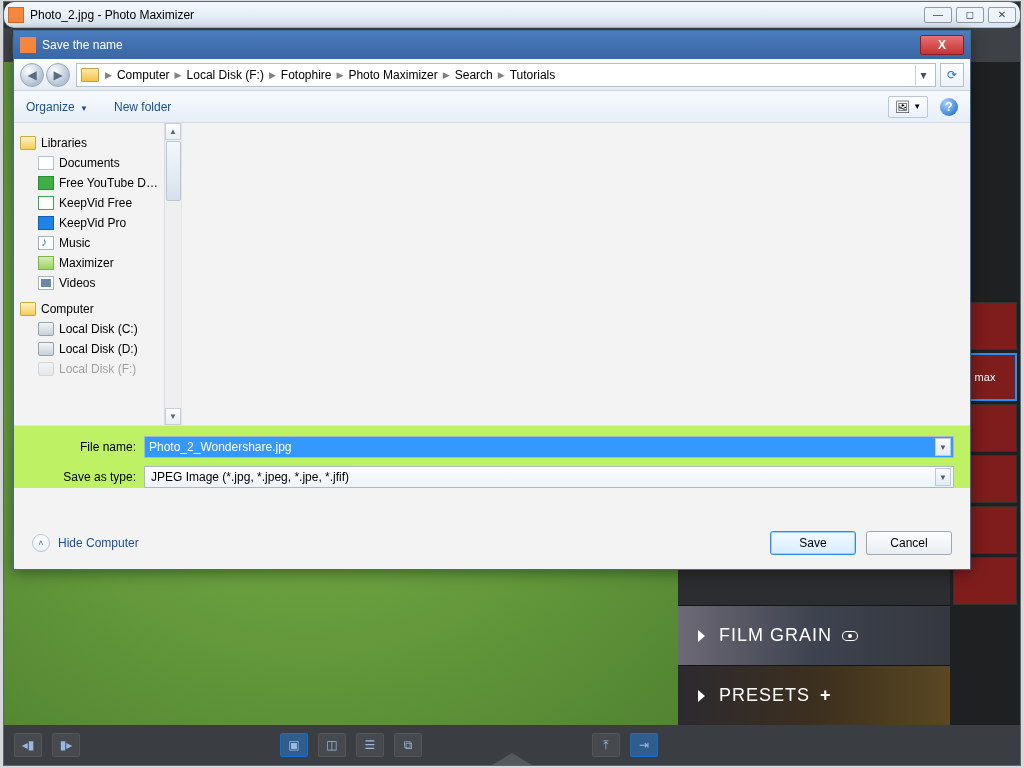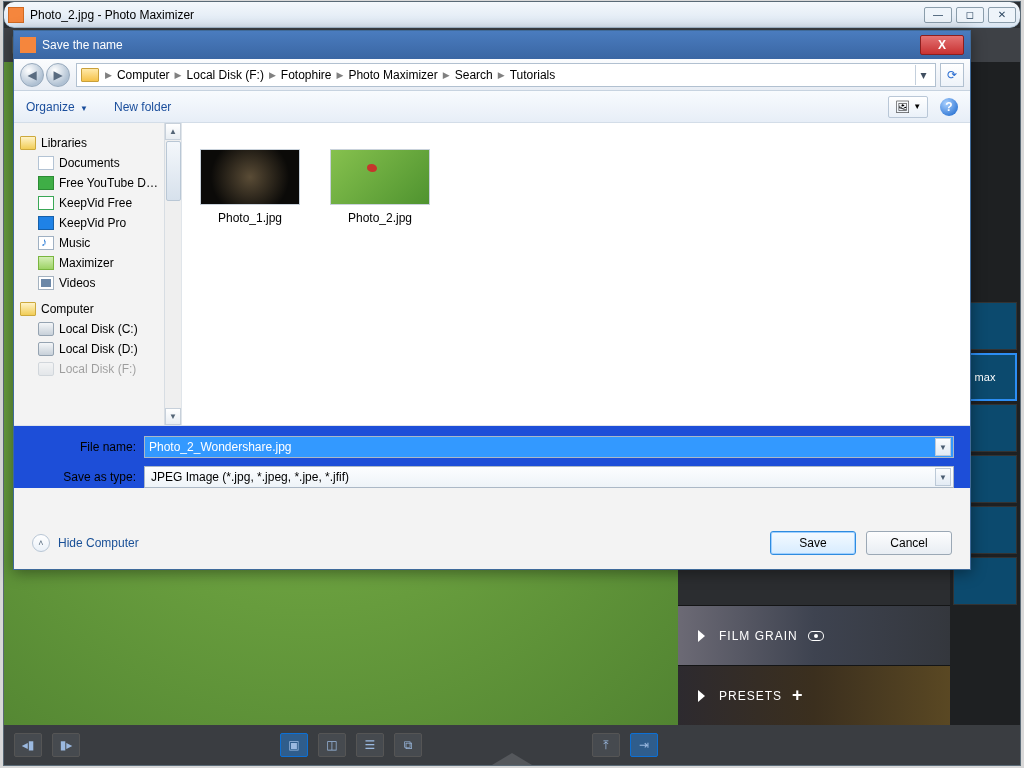--- a/index.html
+++ b/index.html
@@ -20,26 +20,26 @@
 .rp-sliders{padding:16px 20px 10px;}
 .rp-row{display:flex;align-items:center;margin-bottom:20px;font-size:12px;}
 .rp-row .lab{width:56px;text-align:right;margin-right:10px;color:#c9c9c9;}
 .rp-row .track{flex:1;height:4px;background:#555;border-radius:2px;position:relative;margin-right:12px;}
 .rp-row .knob{position:absolute;top:-5px;width:14px;height:14px;border-radius:50%;background:#c9c9c9;}
 .rp-row .val{width:48px;text-align:right;color:#c9c9c9;}
 .rp-section{height:60px;border-top:1px solid #141516;display:flex;align-items:center;padding:0 20px;position:relative;cursor:pointer;background:linear-gradient(90deg,#3a3c3f,#2c2e30);}
 .rp-section.grain{background:linear-gradient(90deg,#6c6a75 0%,#3e4350 50%,#34373d 100%);}
 .rp-section.presets{background:linear-gradient(90deg,#2d2a2f 0%,#3b2f1e 50%,#5a4823 100%);}
 .rp-section .tri{width:0;height:0;border-top:6px solid transparent;border-bottom:6px solid transparent;border-left:7px solid #fff;margin-right:14px;}
-.rp-section .s-label{color:#fff;font-size:12px;letter-spacing:1px;}
+.rp-section .s-label{color:#fff;font-size:18px;letter-spacing:1px;}
 .rp-section .eye{margin-left:10px;width:16px;height:10px;border:1px solid #fff;border-radius:60%/100%;position:relative;}
 .rp-section .eye::after{content:'';position:absolute;left:5px;top:2px;width:4px;height:4px;background:#fff;border-radius:50%;}
 .rp-section .plus{margin-left:10px;font-size:18px;font-weight:bold;color:#fff;}
 .rp-thumbs{position:absolute;right:0;top:0;width:70px;height:100%;background:#1e2022;display:flex;flex-direction:column;align-items:center;padding-top:240px;gap:3px;}
-.rp-thumbs .th{width:64px;height:48px;background:#0c4a6e;border:1px solid #333;}
+.rp-thumbs .th{width:64px;height:48px;background:#7f1d1d;border:1px solid #333;}
 .rp-thumbs .th.sel{border:2px solid #2d8ef5;color:#fff;display:flex;align-items:center;justify-content:center;font-size:11px;}
 
 .app-footer{height:40px;background:#3a3d41;display:flex;align-items:center;padding:0 10px;gap:10px;}
 .app-footer .fbtn{width:28px;height:24px;background:#464a4f;border:1px solid #555;border-radius:2px;display:flex;align-items:center;justify-content:center;color:#9bb9e0;cursor:pointer;}
 .app-footer .fbtn.active{border:1px solid #0c70d6;background:#2f5d8c;}
 .app-footer .spacer{flex:1;}
 .chev-up{position:absolute;left:50%;bottom:0;transform:translateX(-50%);width:40px;height:12px;background:#55585c;clip-path:polygon(0 100%,50% 0,100% 100%);}
 
 
 .dialog{position:absolute;left:13px;top:30px;width:958px;height:540px;background:#f3f3f3;border:1px solid #3f6a9a;box-shadow:0 3px 14px rgba(0,0,0,.4);}
@@ -96,21 +96,21 @@
 .tree .sub{padding-left:18px;}
 
 .file-area{flex:1;background:#fff;padding:26px 18px;display:flex;align-items:flex-start;gap:30px;}
 .file-item{width:100px;text-align:center;cursor:pointer;}
 .thumb{width:100px;height:56px;border:1px solid #c9d2db;margin-bottom:6px;background:#333;display:flex;align-items:center;justify-content:center;}
 .thumb.watch{background:radial-gradient(circle at 50% 50%,#5a4c36 0%,#0b0a08 70%);}
 .thumb.leaf{background:linear-gradient(135deg,#86c14e,#4f932f);position:relative;}
 .thumb.leaf::after{content:'';position:absolute;left:36px;top:14px;width:10px;height:8px;background:#c5362c;border-radius:50% 60% 50% 60%;}
 .file-item .fname{color:#000;}
 
-.dlg-fields{padding:10px 16px 0;background:#1d4ed8;border-top:1px solid #dfe4ea;}
+.dlg-fields{padding:10px 16px 0;background:#bef264;border-top:1px solid #dfe4ea;}
 .field-row{display:flex;align-items:center;margin-bottom:8px;}
 .field-row .flab{width:106px;text-align:right;margin-right:8px;}
 .field-row .combo{flex:1;height:22px;border:1px solid #abb8c6;background:#fff;display:flex;align-items:center;padding:0 2px;}
 .field-row .combo.sel{background:#3399ff;}
 .field-row .combo.sel .val{background:#3399ff;color:#fff;padding:0 2px;}
 .field-row .combo .val{flex:1;padding:0 4px;}
 .field-row .combo .dd{width:16px;height:18px;background:linear-gradient(#fbfcfe,#e3ebf4);border:1px solid #bcc9d7;display:flex;align-items:center;justify-content:center;font-size:8px;color:#4b5d71;cursor:pointer;}
 .field-row .combo.plain{background:linear-gradient(#fcfdff,#eef3f8);}
 
 .dlg-bottom{position:absolute;left:0;right:0;bottom:0;padding:14px 18px;display:flex;align-items:center;}
@@ -303,30 +303,20 @@
             <span class="txt">Local Disk (F:)</span>
           </li>
       </ul>
       <div class="tree-scroll">
         <div class="up">▲</div>
         <div class="thumb"></div>
         <div class="dn">▼</div>
       </div>
     </div>
 
-    <div class="file-area">
-      <div class="file-item">
-        <div class="thumb watch"></div>
-        <div class="fname">Photo_1.jpg</div>
-      </div>
-      <div class="file-item">
-        <div class="thumb leaf"></div>
-        <div class="fname">Photo_2.jpg</div>
-      </div>
-    </div>
   </div>
 
   <div class="dlg-fields">
     <div class="field-row">
       <span class="flab">File name:</span>
       <div class="combo sel">
         <span class="val">Photo_2_Wondershare.jpg</span>
         <div class="dd">▼</div>
       </div>
     </div>

